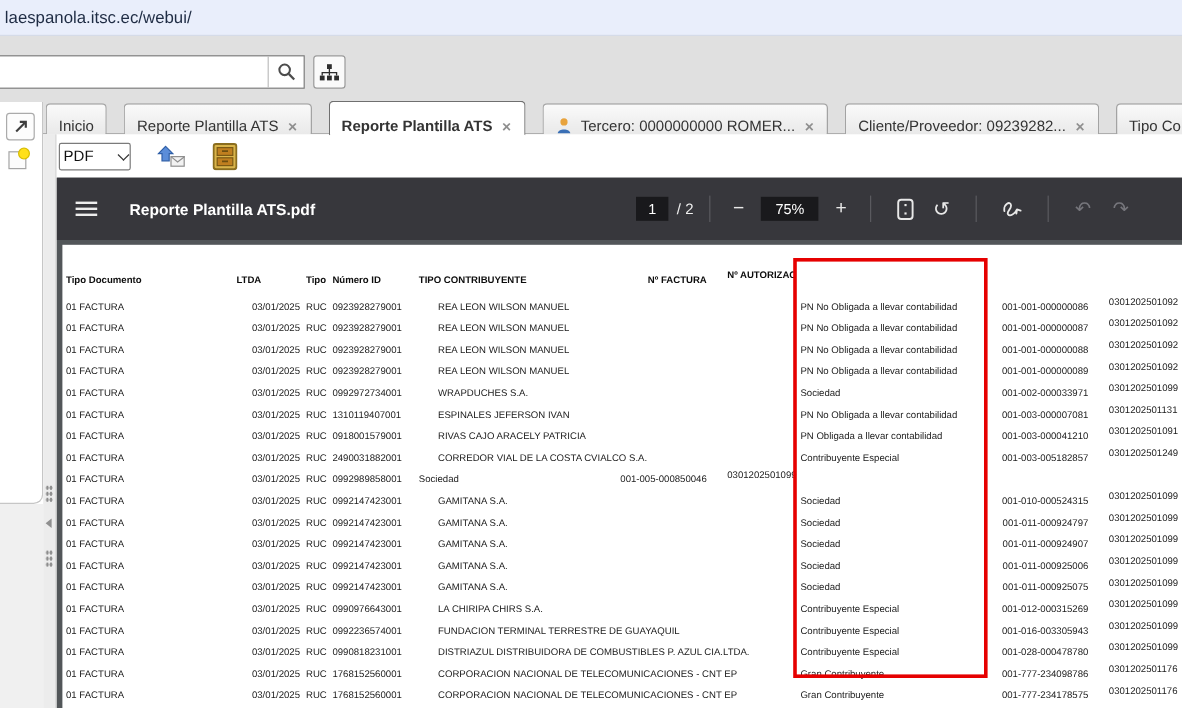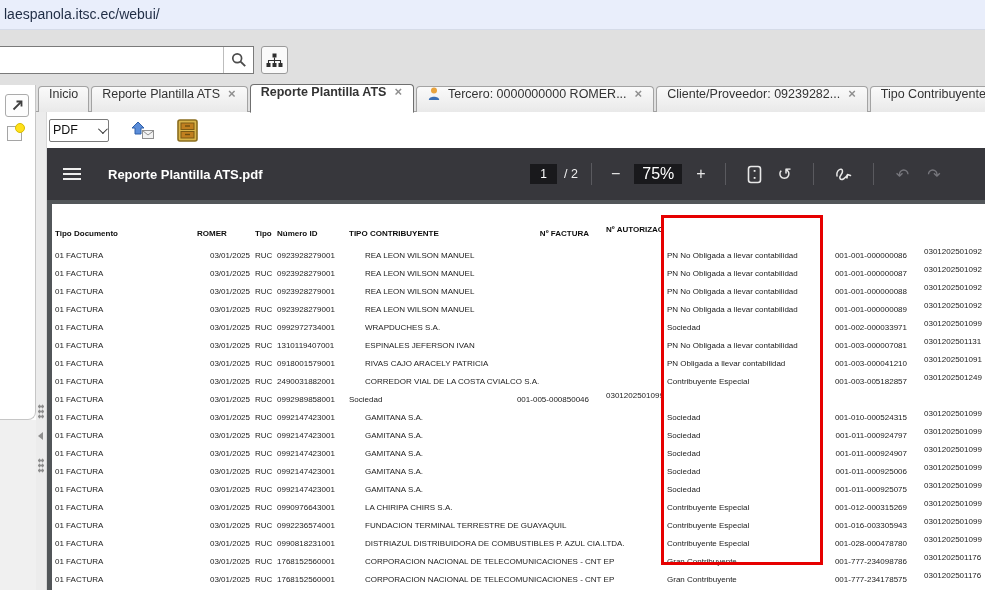--- a/index.html
+++ b/index.html
@@ -14,21 +14,21 @@
   
   .graybar { position:absolute; left:0; top:30px; width:985px; height:82px; background:#e0e0e0; }
   .search-box { position:absolute; left:-6px; top:16px; width:260px; height:28px; background:#fff; border:1px solid #7a7a7a; display:flex; }
   .search-input { flex:1; border:none; outline:none; font-size:13px; padding:0 6px; background:transparent; }
   .search-mag { width:30px; border-left:1px solid #bdbdbd; display:flex; align-items:center; justify-content:center; cursor:pointer; }
   .sitemap-btn { position:absolute; left:261px; top:16px; width:27px; height:28px; background:#fafafa; border:1px solid #9a9a9a; border-radius:3px; display:flex; align-items:center; justify-content:center; cursor:pointer; }
 
   .tabstrip { position:absolute; left:0; top:53px; width:985px; height:29px; }
   .tabstrip .rule { position:absolute; left:0; bottom:0; width:985px; height:1px; background:#a2a2a2; }
   .tabs { position:absolute; left:38px; top:0; display:flex; align-items:flex-end; height:29px; }
-  .tab { display:flex; align-items:flex-start; gap:7px; height:26px; margin-right:2px; padding:0 10px; font-size:12.5px; color:#333;
+  .tab { display:flex; align-items:flex-end; gap:7px; height:26px; margin-right:14px; padding:0 10px; font-size:12.5px; color:#333;
          background:linear-gradient(#fafafa,#e9e9e9); border:1px solid #a3a3a3; border-bottom:none; border-radius:4px 4px 0 0; cursor:pointer; white-space:nowrap; position:relative; }
   .tab.active { height:29px; background:#fff; font-weight:bold; border-color:#6f6f6f; z-index:3; margin-bottom:-1px; border-bottom:1px solid #fff; }
   .tab .close { color:#8f8f8f; font-weight:bold; font-size:13px; line-height:1; padding:0 1px; }
   .tab svg { flex:0 0 auto; }
 
   
   .content-bg { position:absolute; left:0; top:112px; width:985px; height:478px; background:#fff; }
 
   
   .left-rail { position:absolute; left:0; top:85px; width:36px; height:335px; background:#fff; border-right:1px solid #c6c6c6; border-bottom:1px solid #c6c6c6; border-radius:0 0 8px 0; z-index:2; }
@@ -53,21 +53,21 @@
   .pdf-area { position:absolute; left:47px; top:148px; width:938px; height:492px; background:#525659; overflow:hidden; }
   .pdf-toolbar { position:absolute; left:0; top:0; width:938px; height:52px; background:#37373c; display:flex; align-items:center; }
   .hamburger { margin-left:16px; cursor:pointer; }
   .hamburger div { width:18px; height:2px; background:#ededed; margin:3px 0; }
   .pdf-title { margin-left:27px; color:#fff; font-weight:bold; font-size:13px; }
   .pdf-controls { position:absolute; left:483px; top:0; height:52px; display:flex; align-items:center; color:#e8e8e8; }
   .page-box { width:27px; height:20px; background:#19191c; color:#fff; font-size:12px; display:flex; align-items:center; justify-content:center; cursor:text; }
   .page-total { margin-left:7px; font-size:12.5px; color:#efefef; }
   .vdiv { width:1px; height:22px; background:#5a5a5f; margin:0 13px; }
   .ctl-btn { font-size:16px; color:#e8e8e8; padding:0 6px; cursor:pointer; background:none; border:none; font-family:"Liberation Sans",sans-serif; }
-  .zoom-box { width:48px; height:20px; background:#19191c; color:#fff; font-size:16px; display:flex; align-items:center; justify-content:center; margin:0 8px; }
+  .zoom-box { width:48px; height:20px; background:#19191c; color:#fff; font-size:12px; display:flex; align-items:center; justify-content:center; margin:0 8px; }
   .icon-btn { margin:0 8px; cursor:pointer; display:flex; align-items:center; }
   .undo-redo { font-size:16px; color:#76767c; padding:0 9px; cursor:pointer; background:none; border:none; }
 
   
   .pdf-page { position:absolute; left:5px; top:56px; width:1010px; height:386px; background:#fff; font-size:8px; color:#1b1b1b; }
   .t-row { display:flex; align-items:center; height:18px; white-space:nowrap; }
   .t-head { height:14px; margin-top:22px; font-weight:bold; color:#0d0d0d; }
   .c-doc   { padding-left:3px; width:136px; }
   .c-fecha { width:62px; text-align:right; }
   .t-head .c-fecha { text-align:left; padding-left:9px; }
@@ -219,21 +219,21 @@
         </div>
         <div class="vdiv"></div>
         <button class="undo-redo">↶</button>
         <button class="undo-redo">↷</button>
       </div>
     </div>
 
     <div class="pdf-page">
       <div class="t-row t-head">
         <span class="c-doc">Tipo Documento</span>
-        <span class="c-fecha">ROMER</span>
+        <span class="c-fecha">LTDA</span>
         <span class="c-tipo">Tipo</span>
         <span class="c-id">Número ID</span>
         <span class="c-contrib">TIPO CONTRIBUYENTE</span>
         <span class="c-fact">Nº FACTURA</span>
         <span class="c-auth">Nº AUTORIZAC</span>
       </div>
       <div id="rows-container" style="margin-top:6px">
           <div class="t-row">
             <span class="c-doc">01 FACTURA</span>
             <span class="c-fecha">03/01/2025</span>

